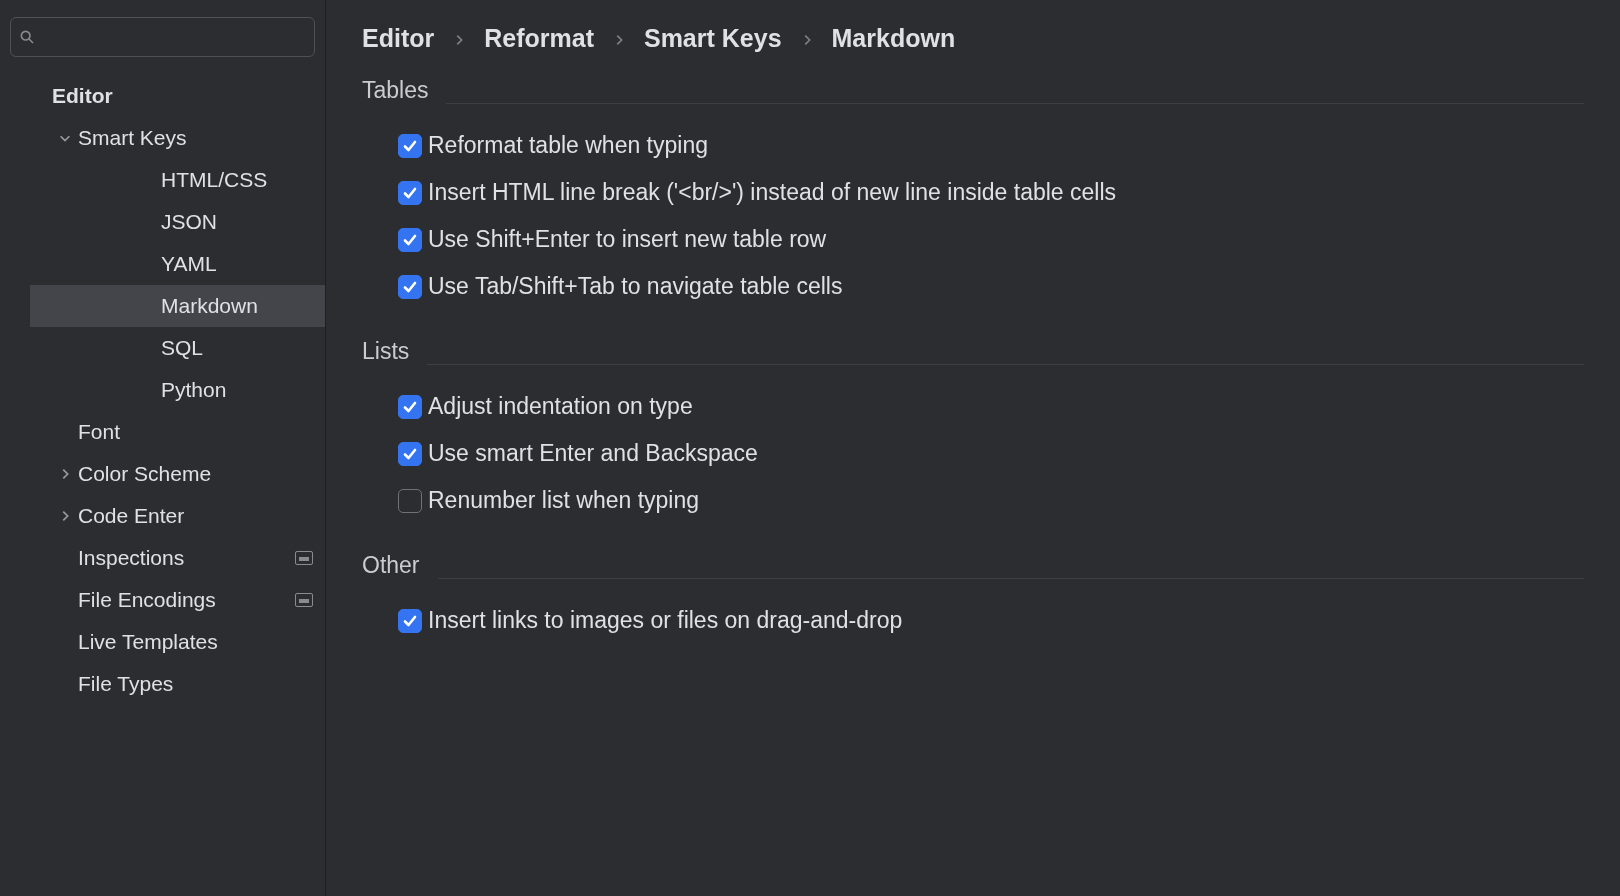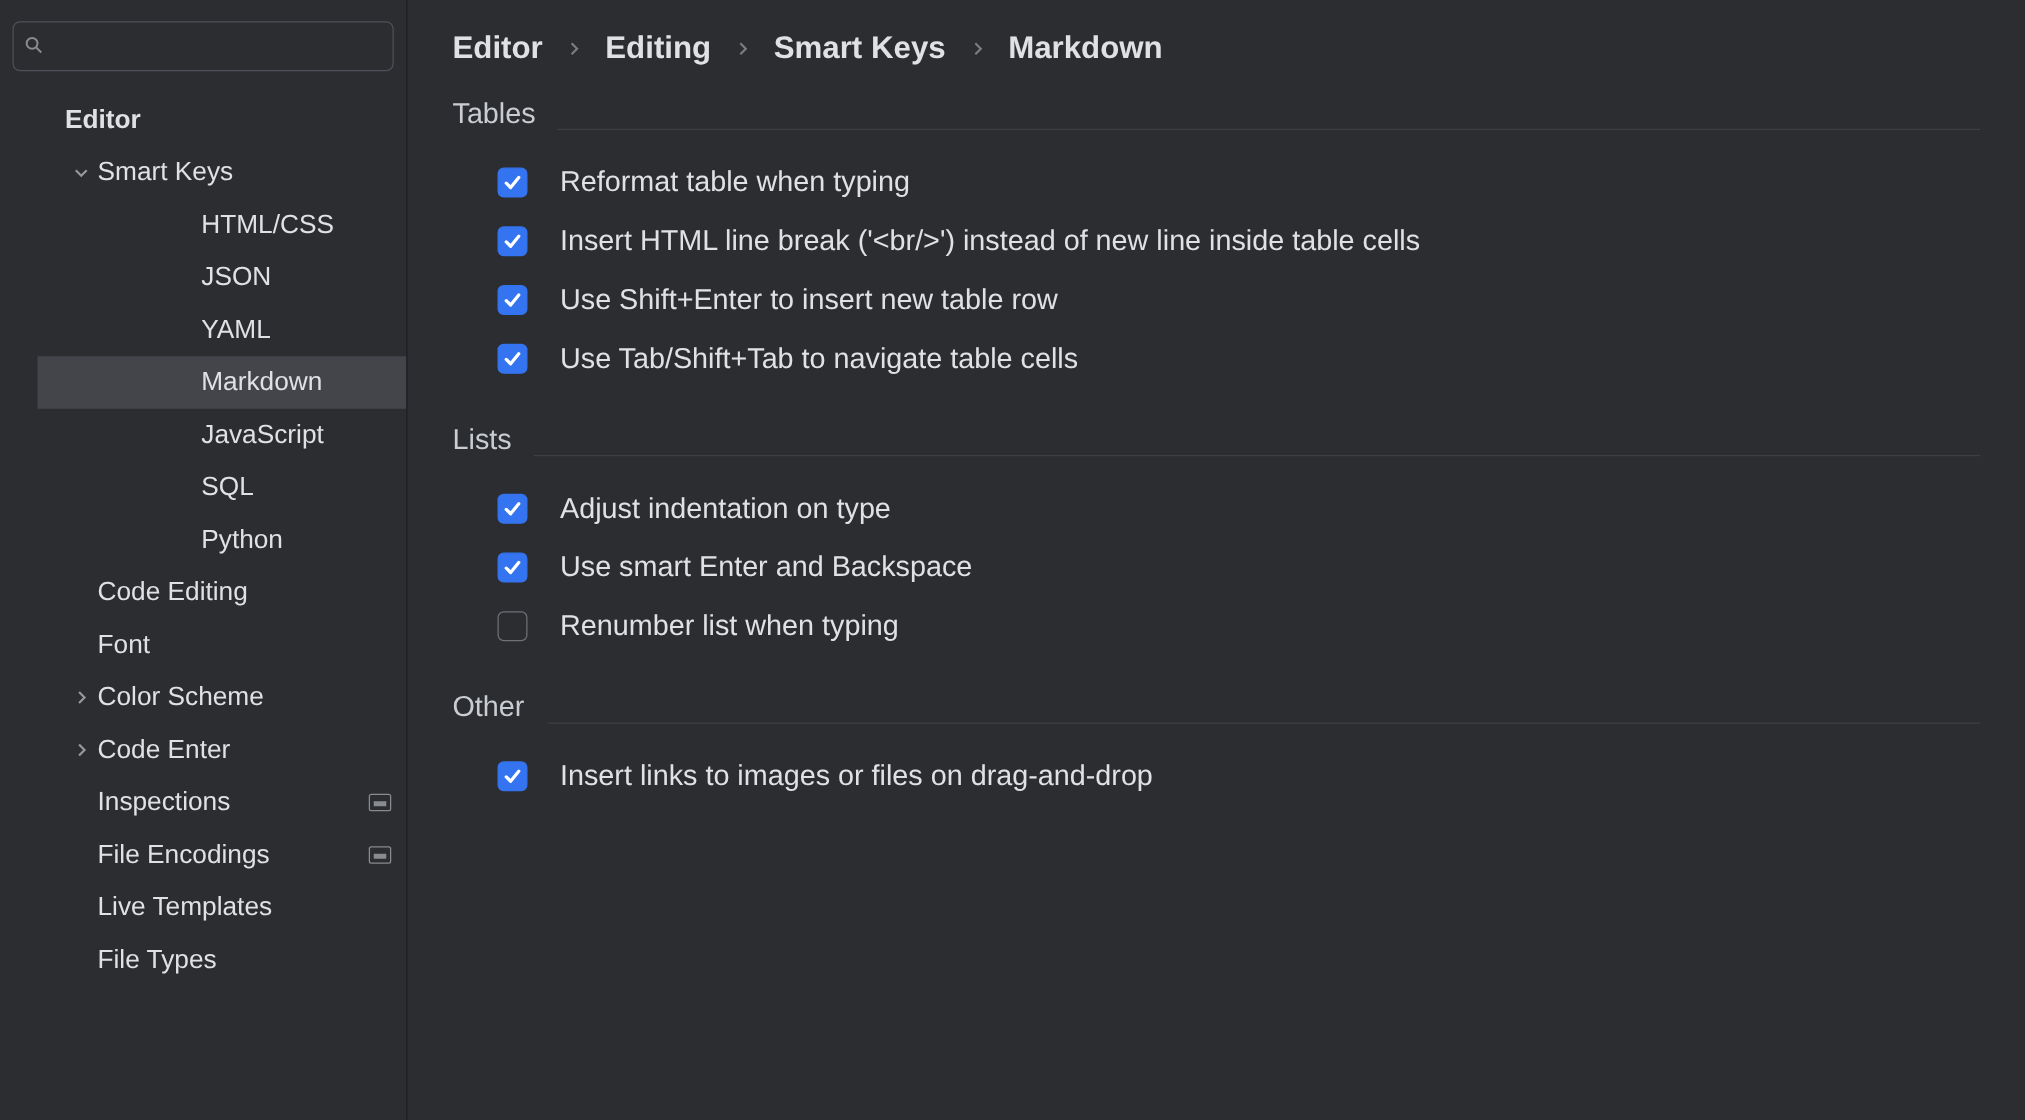--- a/index.html
+++ b/index.html
@@ -104,21 +104,21 @@
   display: flex;
   align-items: flex-end;
   gap: 18px;
   margin-bottom: 18px;
 }
 .section-title { color: #c9ccd1; font-size: 23px; }
 .section-line { flex: 1; height: 1px; background: #3d3f43; }
 .option {
   display: flex;
   align-items: center;
-  gap: 26px;
+  gap: 6px;
   padding: 10px 0 10px 36px;
   text-align: right;
 }
 .cb {
   width: 24px;
   height: 24px;
   border-radius: 5px;
   border: 1.5px solid #6e7176;
   background: #2b2d30;
   display: inline-flex;
@@ -165,30 +165,24 @@
       <div class="tree-item l2">
         <span class="tree-label">JSON</span>
       </div>
       <div class="tree-item l2">
         <span class="tree-label">YAML</span>
       </div>
       <div class="tree-item l2 selected">
         <span class="tree-label">Markdown</span>
       </div>
       <div class="tree-item l2">
-        <span class="tree-label">JavaScript</span>
-      </div>
-      <div class="tree-item l2">
         <span class="tree-label">SQL</span>
       </div>
       <div class="tree-item l2">
         <span class="tree-label">Python</span>
-      </div>
-      <div class="tree-item l1">
-        <span class="tree-label">Code Editing</span>
       </div>
       <div class="tree-item l1">
         <span class="tree-label">Font</span>
       </div>
       <div class="tree-item l1 has-chevron">
         <span class="chev">
           <svg viewBox="0 0 16 16" fill="none" stroke="#b0b3b8" stroke-width="2">
             <polyline points="6,3 11,8 6,13"></polyline>
           </svg>
         </span>
@@ -218,21 +212,21 @@
       </div>
     </div>
 </div>
 
 <div class="main">
   <div class="breadcrumb" id="breadcrumb">
       <span class="bc-item">Editor</span>
       <span class="bc-sep"><svg viewBox="0 0 16 16" fill="none" stroke="#b0b3b8" stroke-width="2">
           <polyline points="6,3 11,8 6,13"></polyline>
         </svg></span>
-      <span class="bc-item">Editing</span>
+      <span class="bc-item">Reformat</span>
       <span class="bc-sep"><svg viewBox="0 0 16 16" fill="none" stroke="#b0b3b8" stroke-width="2">
           <polyline points="6,3 11,8 6,13"></polyline>
         </svg></span>
       <span class="bc-item">Smart Keys</span>
       <span class="bc-sep"><svg viewBox="0 0 16 16" fill="none" stroke="#b0b3b8" stroke-width="2">
           <polyline points="6,3 11,8 6,13"></polyline>
         </svg></span>
       <span class="bc-item">Markdown</span>
     </div>
   <div id="sections">

